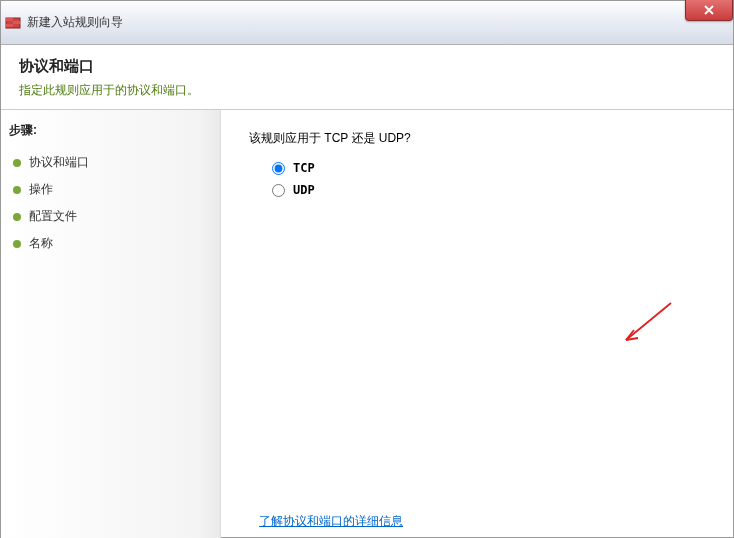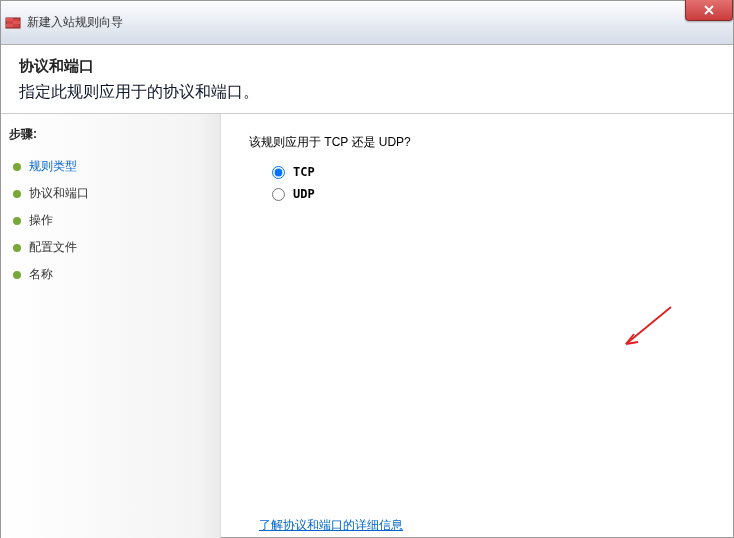--- a/index.html
+++ b/index.html
@@ -4,21 +4,21 @@
 <style>
 * { box-sizing: border-box; margin: 0; padding: 0; }
 body { font-family: "Microsoft YaHei", SimSun, sans-serif; font-size: 12px; background: #fff; }
 .window { width: 734px; height: 538px; border: 1px solid #999; position: relative; background: #fff; }
 .titlebar { height: 44px; background: linear-gradient(to bottom, #fdfdfe, #e8ecf3 50%, #d6dde9); border-bottom: 1px solid #b0b0b0; display: flex; align-items: center; padding: 0 4px; position: relative; }
 .titlebar-icon { width: 16px; height: 16px; margin-right: 6px; }
 .titlebar-text { font-size: 12px; color: #333; }
 .close-btn { position: absolute; right: 0; top: -2px; width: 48px; height: 22px; background: linear-gradient(to bottom, #e57373, #c93c3c); border: 1px solid #8a2a2a; border-top: none; border-radius: 0 0 4px 4px; display: flex; align-items: center; justify-content: center; color: #fff; font-size: 13px; font-weight: bold; box-shadow: 0 1px 2px rgba(0,0,0,0.3); }
 .header-section { padding: 12px 18px 10px; border-bottom: 1px solid #ccc; }
 .header-title { font-size: 15px; font-weight: bold; color: #222; margin-bottom: 6px; }
-.header-desc { font-size: 16px; color: #0f172a; }
+.header-desc { font-size: 12px; color: #4d7c0f; }
 .body-area { display: flex; height: 432px; }
 .sidebar { width: 220px; background: linear-gradient(to right, #fff, #f4f4f4 90%, #eaeaea); padding: 12px 8px; border-right: 1px solid #ddd; }
 .steps-label { font-weight: bold; font-size: 12px; color: #222; margin-bottom: 10px; }
 .step-item { display: flex; align-items: center; padding: 5px 4px; font-size: 12px; cursor: default; }
 .bullet { width: 8px; height: 8px; border-radius: 50%; background: #7aa838; margin-right: 8px; flex-shrink: 0; }
 .step-item.active { color: #0066cc; }
 .step-item.inactive { color: #333; }
 .main { flex: 1; padding: 20px 28px 10px 28px; position: relative; }
 .question { font-size: 12px; color: #000000; margin-bottom: 14px; }
 .radio-row { display: flex; align-items: flex-end; margin-bottom: 8px; font-size: 12px; margin-left: 23px; }
@@ -57,24 +57,20 @@
   </div>
 
   <div class="header-section">
     <div class="header-title">协议和端口</div>
     <div class="header-desc">指定此规则应用于的协议和端口。</div>
   </div>
 
   <div class="body-area">
     <div class="sidebar">
       <div class="steps-label">步骤:</div>
-      <div class="step-item active">
-          <span class="bullet"></span>
-          <span>规则类型</span>
-        </div>
       <div class="step-item inactive">
           <span class="bullet"></span>
           <span>协议和端口</span>
         </div>
       <div class="step-item inactive">
           <span class="bullet"></span>
           <span>操作</span>
         </div>
       <div class="step-item inactive">
           <span class="bullet"></span>

